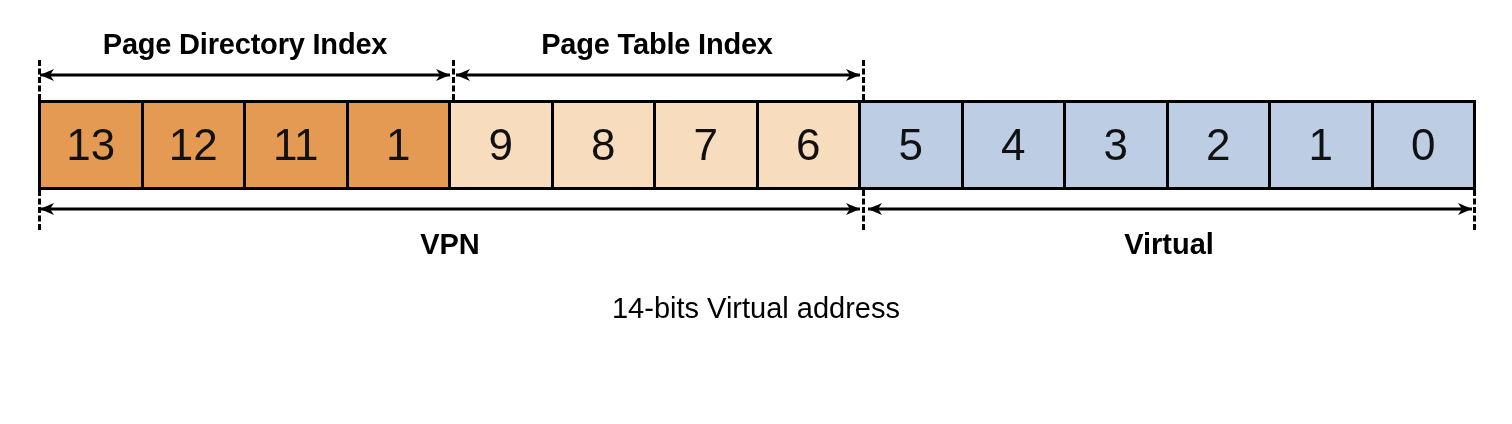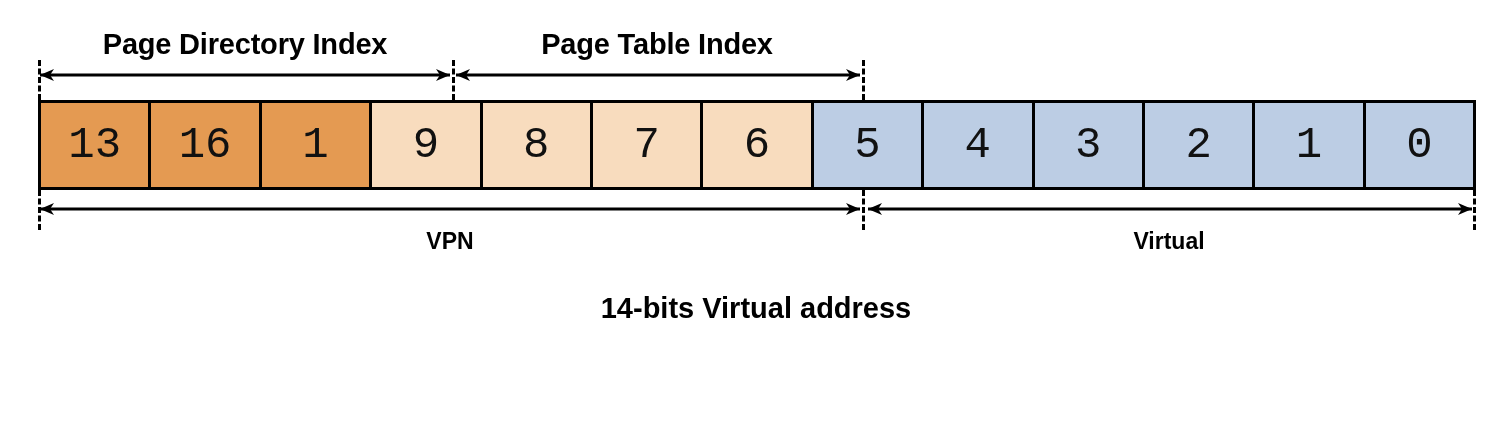--- a/index.html
+++ b/index.html
@@ -30,21 +30,21 @@
     border: 3px solid #000000;
     background: #ffffff;
   }
   .cell {
     flex: 1 1 0;
     display: flex;
     align-items: center;
     justify-content: center;
     font-size: 44px;
     color: #111111;
-    font-family: Liberation Mono, monospace;
+    font-family: Liberation Sans, sans-serif;
     border-right: 3px solid #000000;
     box-sizing: border-box;
     line-height: 1;
   }
   .cell:last-child { border-right: none; }
   .cell.pdi  { background: #e49a52; }
   .cell.pti  { background: #f8dcbe; }
   .cell.off  { background: #bccde4; }
 
   
@@ -59,30 +59,30 @@
     position: absolute;
     font-size: 29px;
     font-weight: bold;
     color: #000000;
     text-align: center;
     white-space: nowrap;
     letter-spacing: -0.2px;
   }
   .botlabel {
     position: absolute;
-    font-size: 23px;
+    font-size: 29px;
     font-weight: bold;
     color: #000000;
     text-align: center;
     white-space: nowrap;
   }
   .caption {
     position: absolute;
     font-size: 29px;
-    font-weight: bold;
+    font-weight: normal;
     color: #000000;
     text-align: center;
     white-space: nowrap;
     width: 100%;
     left: 0;
   }
 
   
   #arrows {
     position: absolute;
@@ -107,21 +107,22 @@
   <div class="vtick" style="left:452px; top:60px; height:40px;"></div>
 
   <div class="vtick" style="left:862px; top:60px; height:40px;"></div>
 
   <div class="vtick" style="left:862px; top:190px; height:40px;"></div>
 
   <div class="vtick" style="left:1473px; top:190px; height:40px;"></div>
 
   <div class="bitrow">
     <div class="cell pdi">13</div>
-    <div class="cell pdi">16</div>
+    <div class="cell pdi">12</div>
+    <div class="cell pdi">11</div>
     <div class="cell pdi">1</div>
     <div class="cell pti">9</div>
     <div class="cell pti">8</div>
     <div class="cell pti">7</div>
     <div class="cell pti">6</div>
     <div class="cell off">5</div>
     <div class="cell off">4</div>
     <div class="cell off">3</div>
     <div class="cell off">2</div>
     <div class="cell off">1</div>

